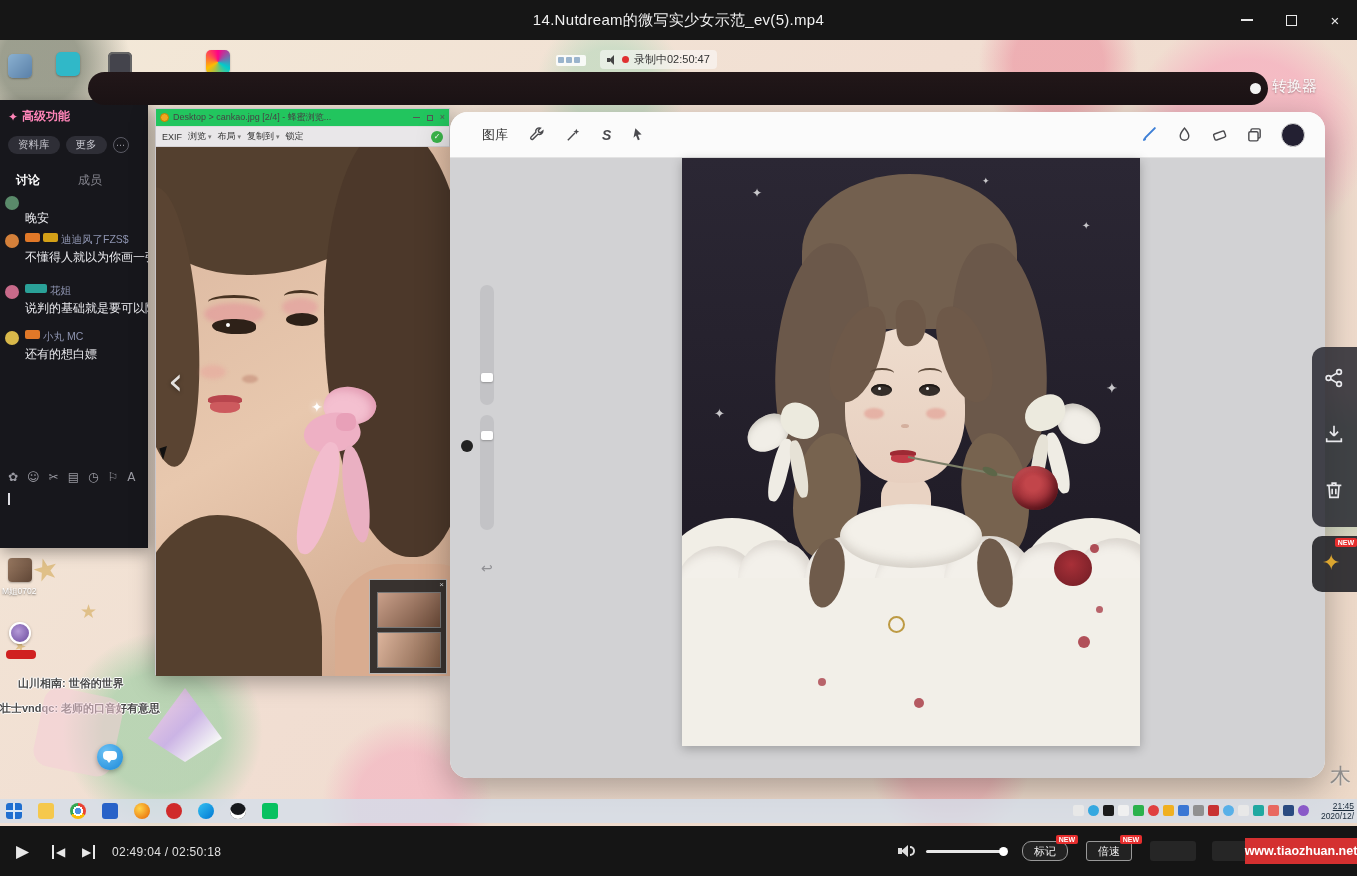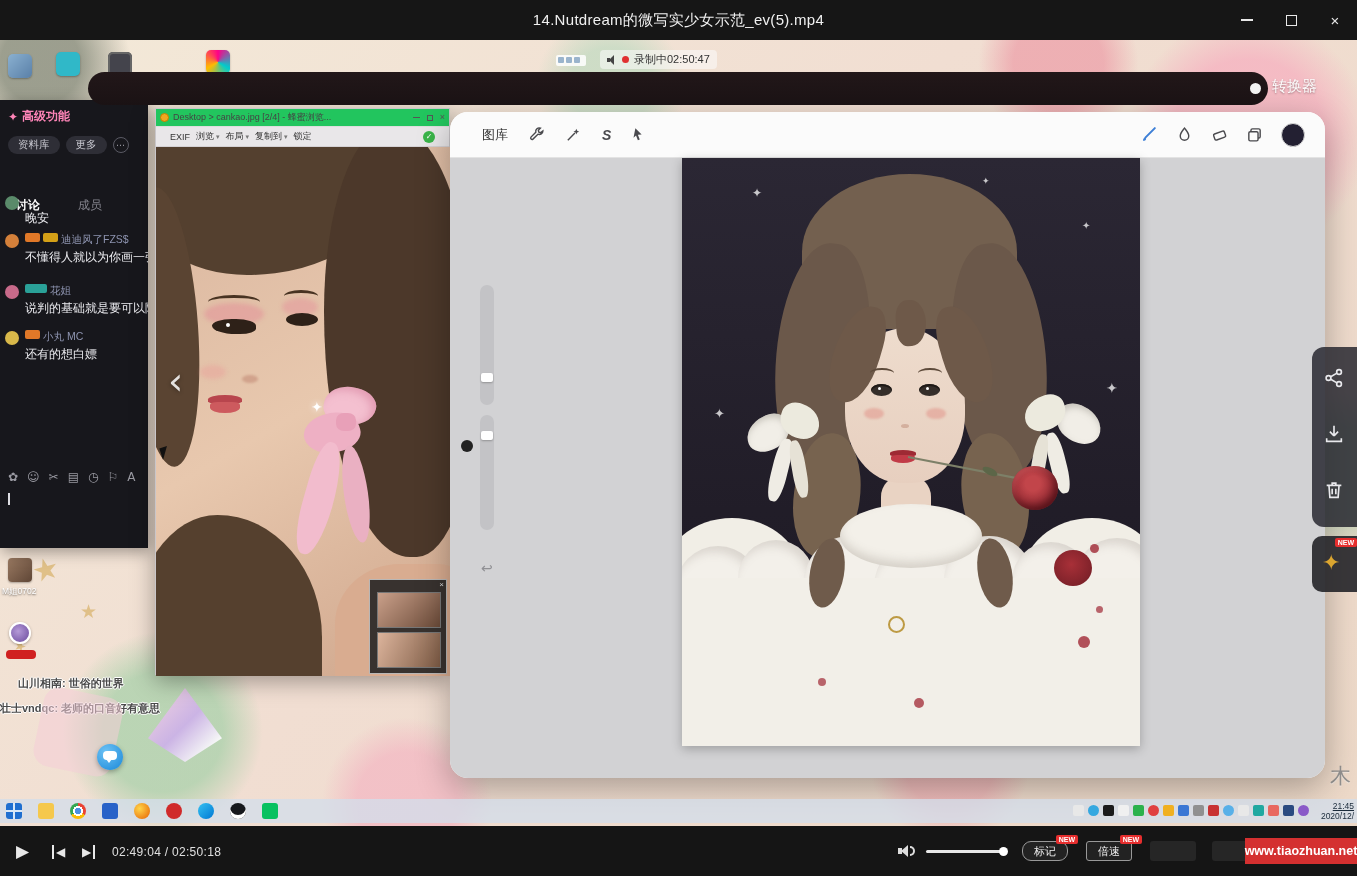--- a/index.html
+++ b/index.html
@@ -44,21 +44,21 @@
   .dicon { width:24px; height:24px; border-radius:5px; box-shadow:0 1px 2px rgba(0,0,0,.3); }
   .winfrag { left:556px; top:15px; width:30px; height:11px; background:rgba(255,255,255,.85); border-radius:2px; display:flex; gap:2px; padding:2px; }
   .winfrag span { width:6px; height:6px; background:#9ab4cc; border-radius:1px; }
 
   
   .chat { left:0; top:60px; width:148px; height:448px; background:#17171c; z-index:20; box-shadow:2px 4px 14px rgba(0,0,0,.35); }
   .chat-header { position:absolute; left:8px; top:8px; color:#ff85b8; font-size:12px; font-weight:bold; display:flex; gap:4px; align-items:center; }
   .chat-btns { position:absolute; left:8px; top:36px; display:flex; gap:6px; align-items:center; }
   .cpill { background:#2e2e36; color:#c8c8d0; border-radius:9px; font-size:10.5px; padding:2px 10px; }
   .ccircle { position:absolute; right:-42px; top:1px; width:16px; height:16px; border:1px solid #5a5a64; border-radius:50%; color:#9a9aa2; font-size:9px; line-height:14px; text-align:center; }
-  .chat-tabs { position:absolute; left:16px; top:72px; display:flex; gap:38px;margin-top:25px; }
+  .chat-tabs { position:absolute; left:16px; top:72px; display:flex; gap:38px; }
   .tab-on { color:#ffffff; font-size:12px; font-weight:bold; }
   .tab-off { color:#85858e; font-size:12px; }
   .msg { position:absolute; left:0; width:148px; padding-left:25px; }
   .av { position:absolute; left:5px; top:1px; width:14px; height:14px; border-radius:50%; }
   .muser { font-size:10.5px; color:#8e94b0; height:14px; display:flex; align-items:flex-start; gap:3px; white-space:nowrap; overflow:hidden; }
   .badge { display:inline-block; width:15px; height:9px; border-radius:2px; }
   .b-or { background:#e07828; } .b-gd { background:#d4a017; } .b-tl { background:#2aa198; width:22px; } .b-gr { background:#4aa05a; }
   .mtext { font-size:12px; color:#ececf0; margin-top:2px; white-space:nowrap; overflow:hidden; }
   .chat-tools { position:absolute; left:8px; top:370px; display:flex; gap:9px; }
   .ctool { color:#9a9aa2; font-size:12px; font-family:"DejaVu Sans",sans-serif; }
@@ -80,21 +80,21 @@
 
   
   .viewer { left:155px; top:68px; width:295px; height:567px; background:#efedef; z-index:21; box-shadow:0 6px 22px rgba(0,0,0,.35); border:1px solid #c9c6c9; }
   .vtitle { position:absolute; left:0; top:0; width:100%; height:18px; background:#22c55e; display:flex; align-items:center; padding:0 4px; gap:4px; border-bottom:1px solid #ddd; }
   .bee { width:9px; height:9px; border-radius:50%; background:#f0a820; border:1px solid #c47d00; }
   .vtitle-text { font-size:9px; color:#444; white-space:nowrap; overflow:hidden; flex:1; }
   .vctrl { display:flex; gap:7px; align-items:center; }
   .vctrl .g { color:#555; font-size:9px; line-height:9px; }
   .vminbar { width:7px; height:1.5px; background:#555; }
   .vmaxbox { width:6px; height:6px; border:1px solid #555; }
-  .vtools { position:absolute; left:0; top:18px; width:100%; height:20px; background:#e9e7e9; display:flex; align-items:center; gap:6px; padding:0 14px; border-bottom:1px solid #d5d2d5; font-size:9px; color:#333; }
+  .vtools { position:absolute; left:0; top:18px; width:100%; height:20px; background:#e9e7e9; display:flex; align-items:center; gap:6px; padding:0 6px; border-bottom:1px solid #d5d2d5; font-size:9px; color:#333; }
   .vtool { display:flex; align-items:center; gap:2px; }
   .vcaret { font-size:7px; color:#777; font-family:"DejaVu Sans",sans-serif; }
   .vcheck { margin-left:auto; width:12px; height:12px; border-radius:50%; background:#3ab54a; color:#fff; font-size:8px; line-height:12px; text-align:center; }
   .vimg { position:absolute; left:0; top:38px; width:295px; height:529px; overflow:hidden;
     background:linear-gradient(150deg,#d9b59e 0%,#e8c8ae 50%,#cfa68c 100%); }
   .navprev { position:absolute; left:12px; top:212px; font-size:38px; color:rgba(255,255,255,.85); text-shadow:0 1px 4px rgba(0,0,0,.4); font-family:"DejaVu Sans",sans-serif; }
   .pcursor { position:absolute; left:5px; top:300px; width:0; height:0; border-left:8px solid #111; border-bottom:12px solid transparent; transform:rotate(-18deg); }
   .inset { position:absolute; right:4px; bottom:2px; width:78px; height:95px; background:rgba(32,32,32,.87); border:1px solid rgba(255,255,255,.65); }
   .inset .ix { position:absolute; right:2px; top:0; color:#ddd; font-size:8px; }
   .thumb { position:absolute; left:7px; width:64px; height:36px; border:1px solid #777; }

